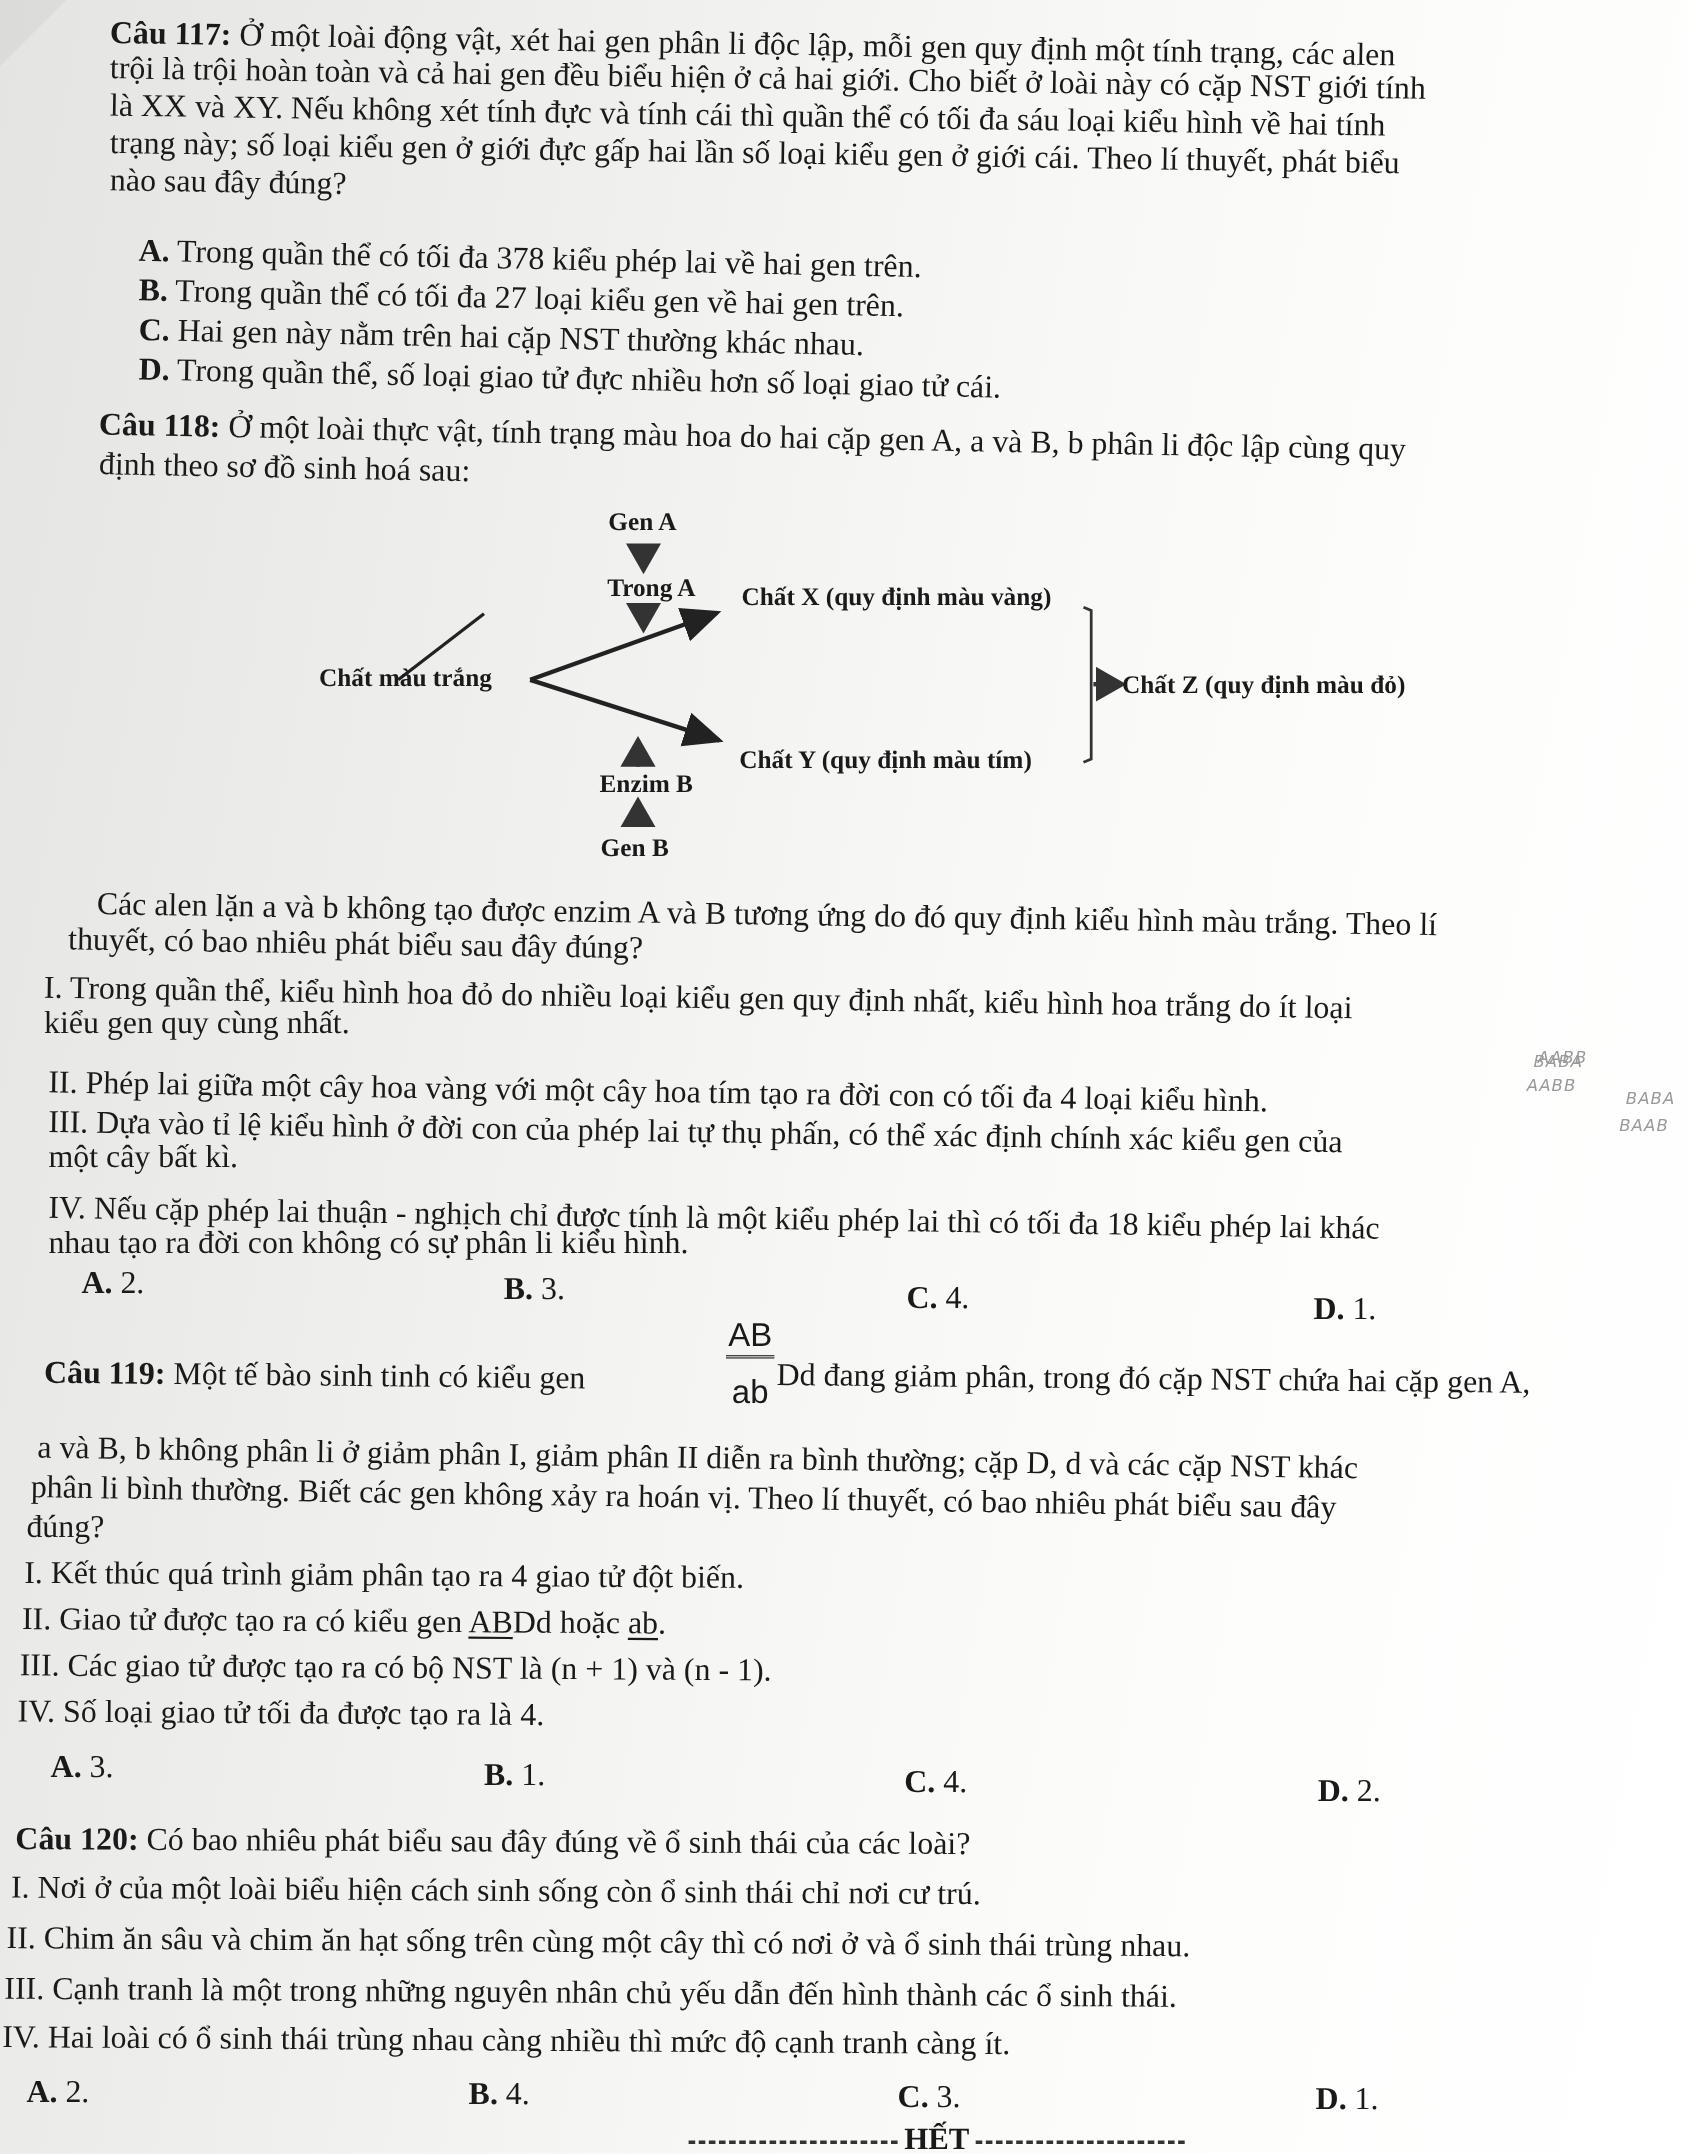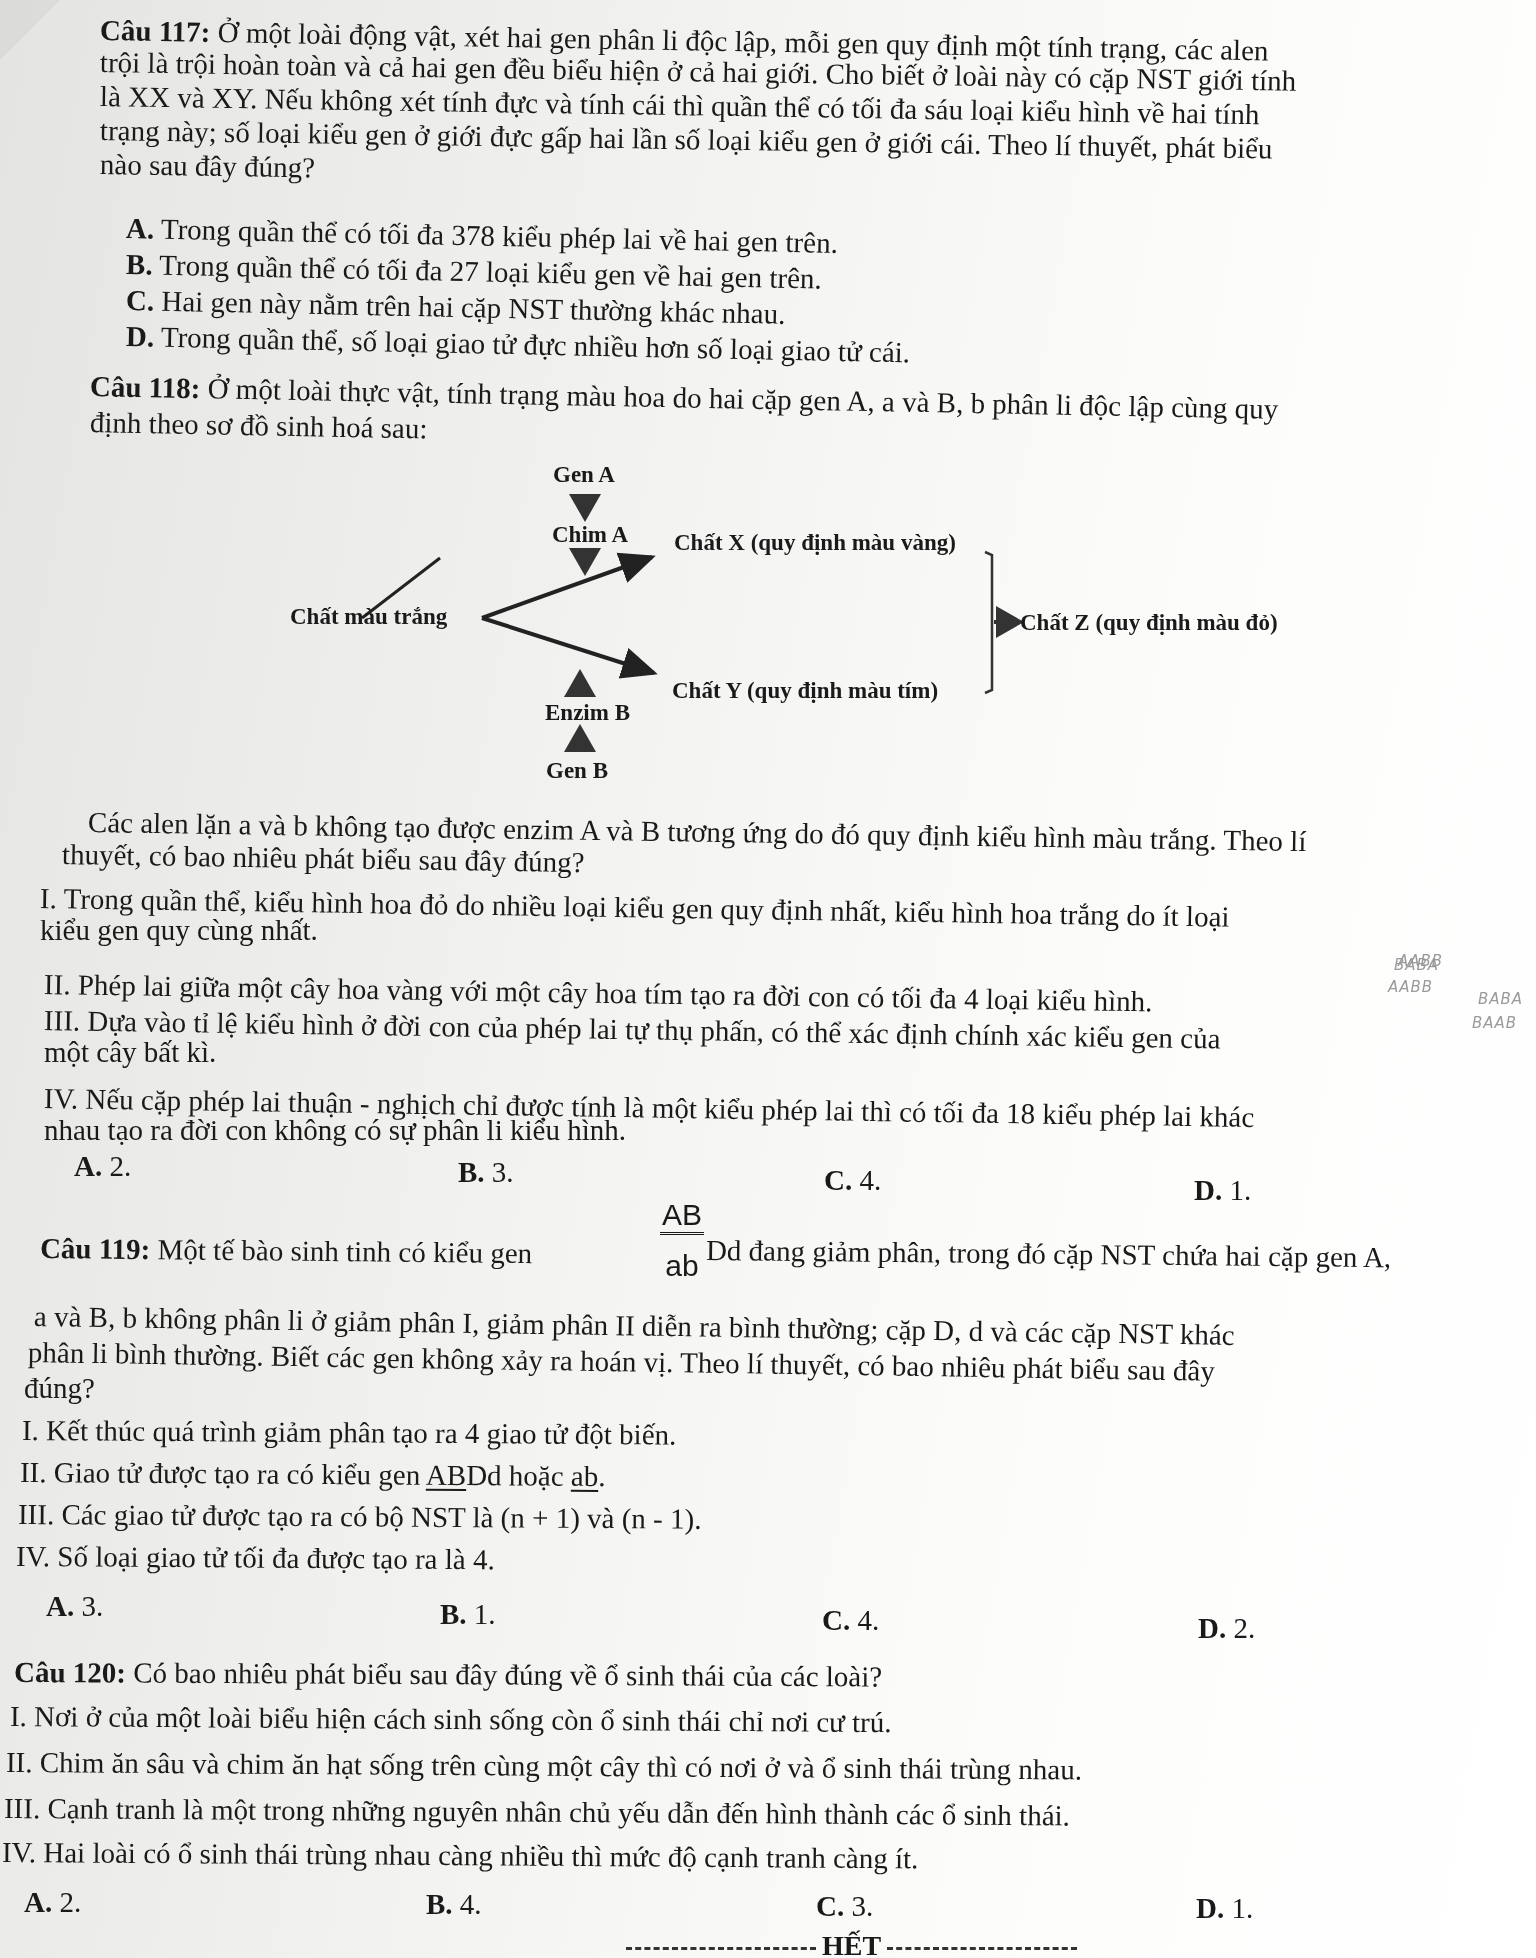--- a/index.html
+++ b/index.html
@@ -97,21 +97,21 @@
       <line x1="482" y1="618" x2="654" y2="673" stroke="#222" stroke-width="4" marker-end="url(#ah)"></line>
 
       <line x1="580" y1="697" x2="580" y2="673" stroke="#333" stroke-width="4" marker-end="url(#ah2)"></line>
 
       <line x1="580" y1="750" x2="580" y2="728" stroke="#333" stroke-width="4" marker-end="url(#ah2)"></line>
 
       <path d="M985,552 L992,555 L992,690 L985,693" stroke="#333" stroke-width="2.5" fill="none"></path>
       <line x1="994" y1="622" x2="1020" y2="622" stroke="#333" stroke-width="4" marker-end="url(#ah2)"></line>
     </svg>
     <div class="dlabel" style="left:553px; top:462px;">Gen A</div>
-    <div class="dlabel" style="left:552px; top:522px;">Chim A</div>
+    <div class="dlabel" style="left:552px; top:522px;">Trong A</div>
     <div class="dlabel" style="left:674px; top:530px;">Chất X (quy định màu vàng)</div>
     <div class="dlabel" style="left:290px; top:604px;">Chất màu trắng</div>
     <div class="dlabel" style="left:1020px; top:610px;">Chất Z (quy định màu đỏ)</div>
     <div class="dlabel" style="left:672px; top:678px;">Chất Y (quy định màu tím)</div>
     <div class="dlabel" style="left:545px; top:700px;">Enzim B</div>
     <div class="dlabel" style="left:546px; top:758px;">Gen B</div>
   </div>
 
   <div class="line" style="left:88px; top:806px; transform:rotate(0.9deg);">Các alen lặn a và b không tạo được enzim A và B tương ứng do đó quy định kiểu hình màu trắng. Theo lí</div>
   <div class="line" style="left:62px; top:838px; transform:rotate(0.9deg);">thuyết, có bao nhiêu phát biểu sau đây đúng?</div>

